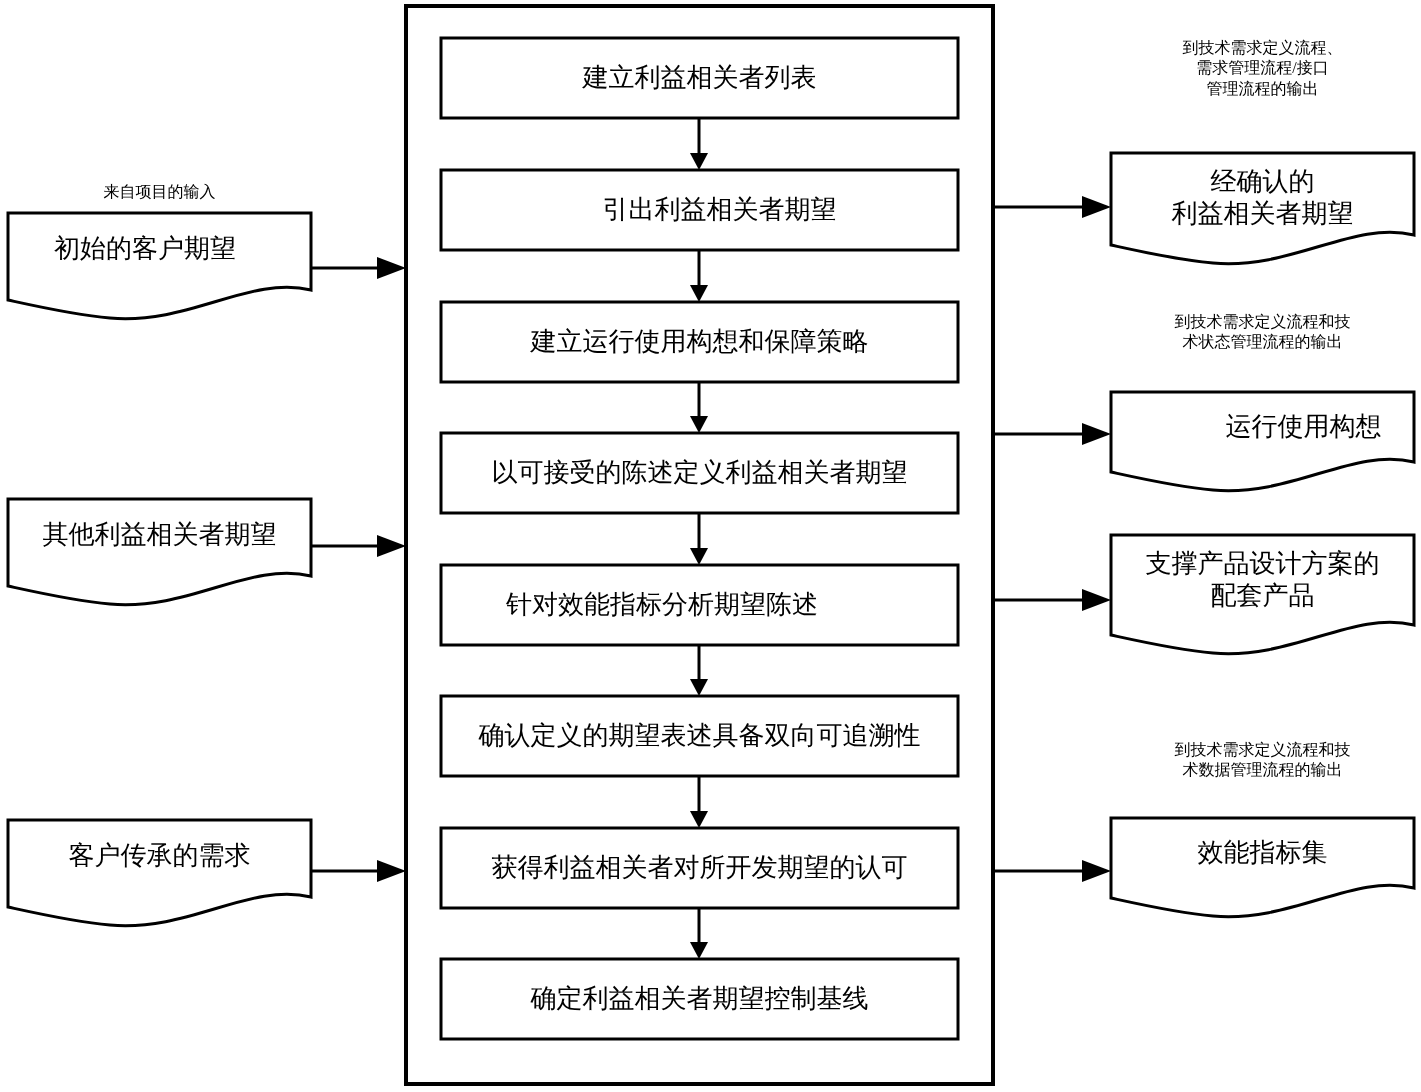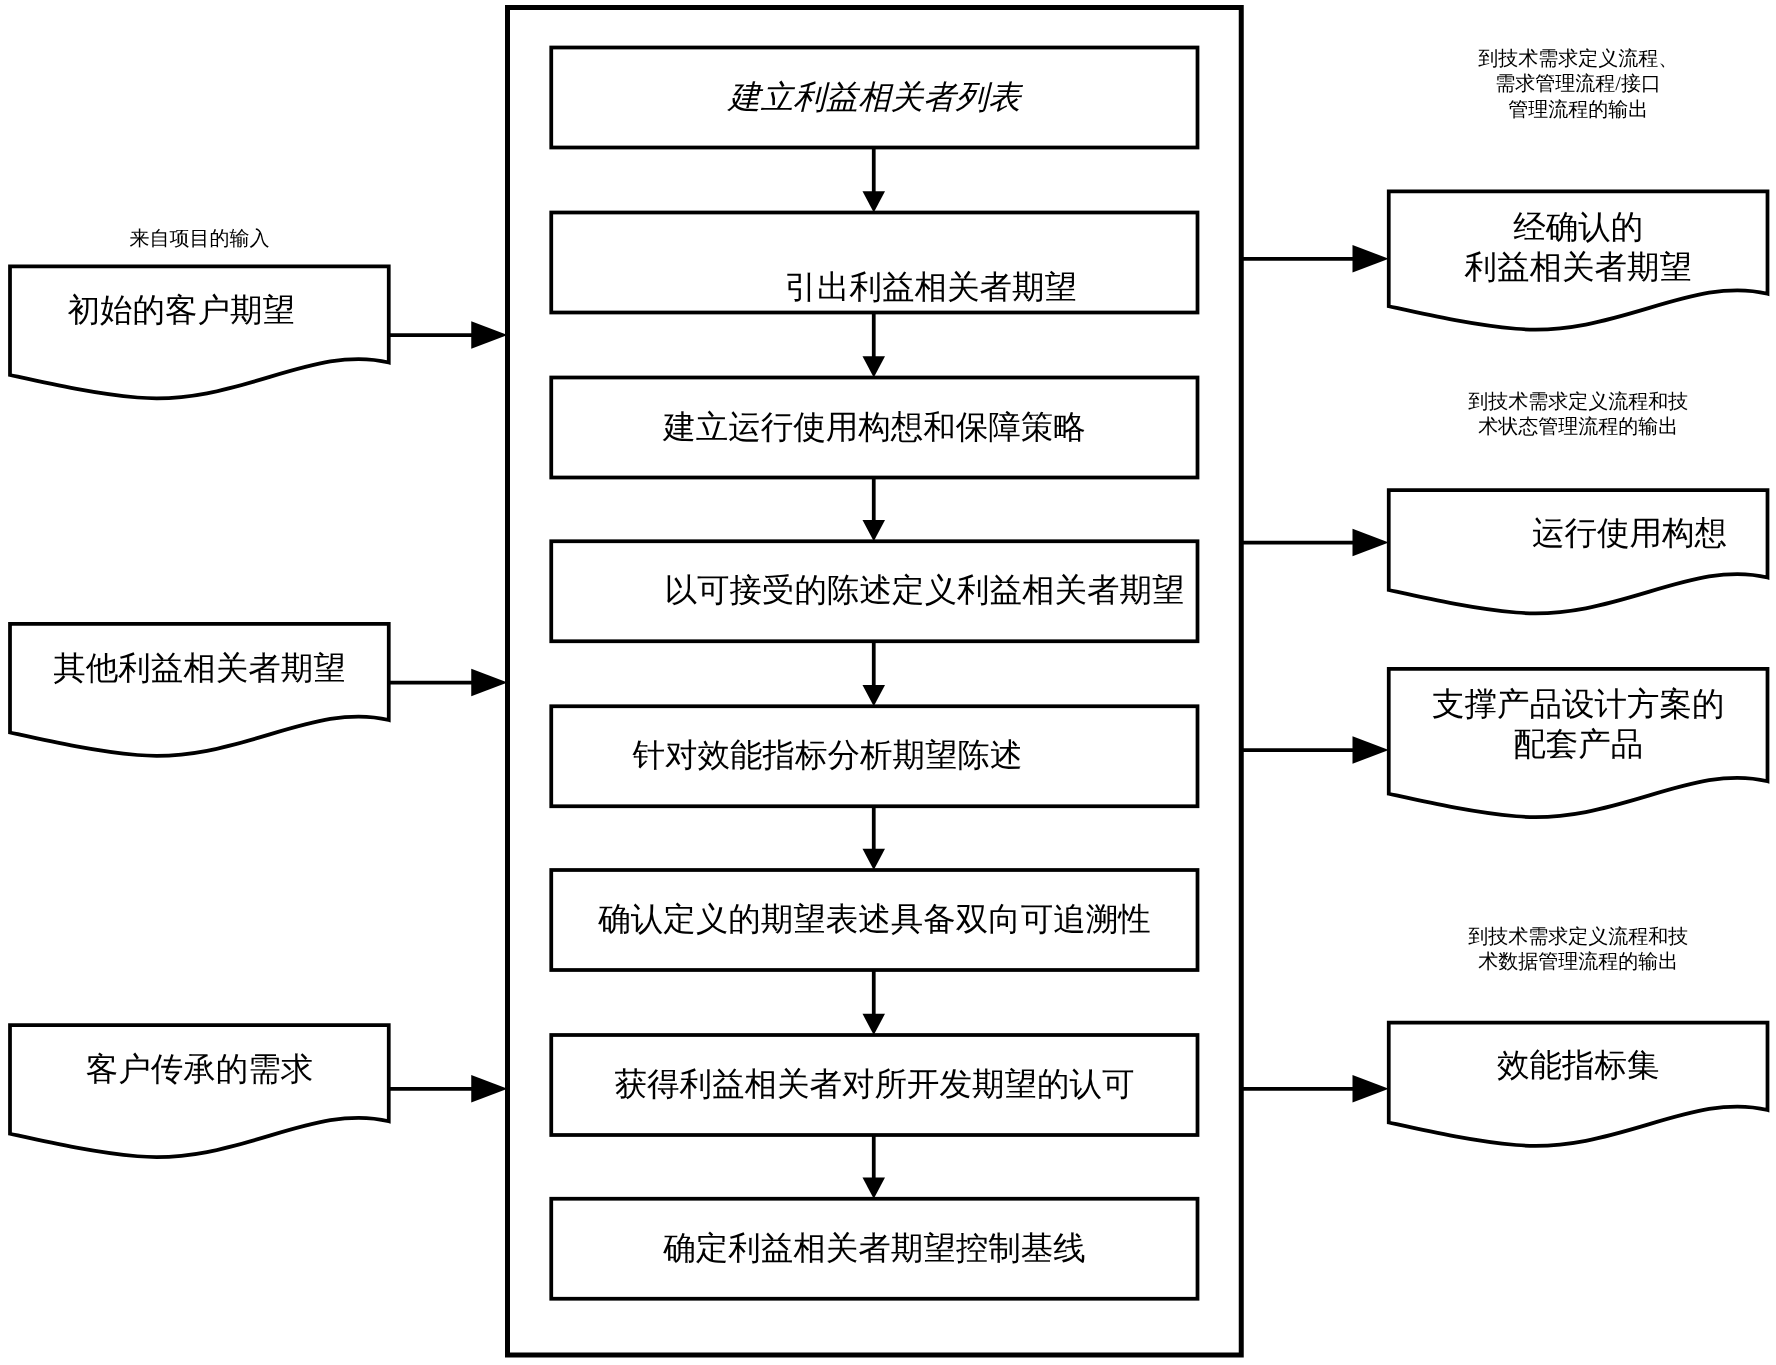--- a/index.html
+++ b/index.html
@@ -98,24 +98,24 @@
         <polygon points="1082,196 1082,218 1111,207" stroke="none"></polygon>
       <line x1="993" y1="434" x2="1085" y2="434"></line>
         <polygon points="1082,423 1082,445 1111,434" stroke="none"></polygon>
       <line x1="993" y1="600" x2="1085" y2="600"></line>
         <polygon points="1082,589 1082,611 1111,600" stroke="none"></polygon>
       <line x1="993" y1="871" x2="1085" y2="871"></line>
         <polygon points="1082,860 1082,882 1111,871" stroke="none"></polygon>
     </g>
   </svg>
 
-  <div class="txt proc-label" style="left:441px; top:38px; width:517px; height:80px;font-style:italic;">建立利益相关者列表</div>
-  <div class="txt proc-label" style="left:466px; top:170px; width:557px; height:80px;margin-top:20px;">引出利益相关者期望</div>
+  <div class="txt proc-label" style="left:441px; top:38px; width:517px; height:80px;">建立利益相关者列表</div>
+  <div class="txt proc-label" style="left:441px; top:170px; width:557px; height:80px;">引出利益相关者期望</div>
   <div class="txt proc-label" style="left:441px; top:302px; width:517px; height:80px;">建立运行使用构想和保障策略</div>
-  <div class="txt proc-label" style="left:441px; top:433px; width:517px; height:80px;margin-left:40px;">以可接受的陈述定义利益相关者期望</div>
+  <div class="txt proc-label" style="left:441px; top:433px; width:517px; height:80px;">以可接受的陈述定义利益相关者期望</div>
   <div class="txt proc-label" style="left:441px; top:565px; width:442px; height:80px;">针对效能指标分析期望陈述</div>
   <div class="txt proc-label" style="left:441px; top:696px; width:517px; height:80px;">确认定义的期望表述具备双向可追溯性</div>
   <div class="txt proc-label" style="left:441px; top:828px; width:517px; height:80px;">获得利益相关者对所开发期望的认可</div>
   <div class="txt proc-label" style="left:441px; top:959px; width:517px; height:80px;">确定利益相关者期望控制基线</div>
 
   <div class="txt cap-label" style="left:8px; top:175px; width:303px; height:34px;">来自项目的输入</div>
 
   <div class="txt doc-label" style="left:8px; top:218px; width:274px; height:62px;">初始的客户期望</div>
   <div class="txt doc-label" style="left:8px; top:504px; width:303px; height:62px;">其他利益相关者期望</div>
   <div class="txt doc-label" style="left:8px; top:825px; width:303px; height:62px;">客户传承的需求</div>

